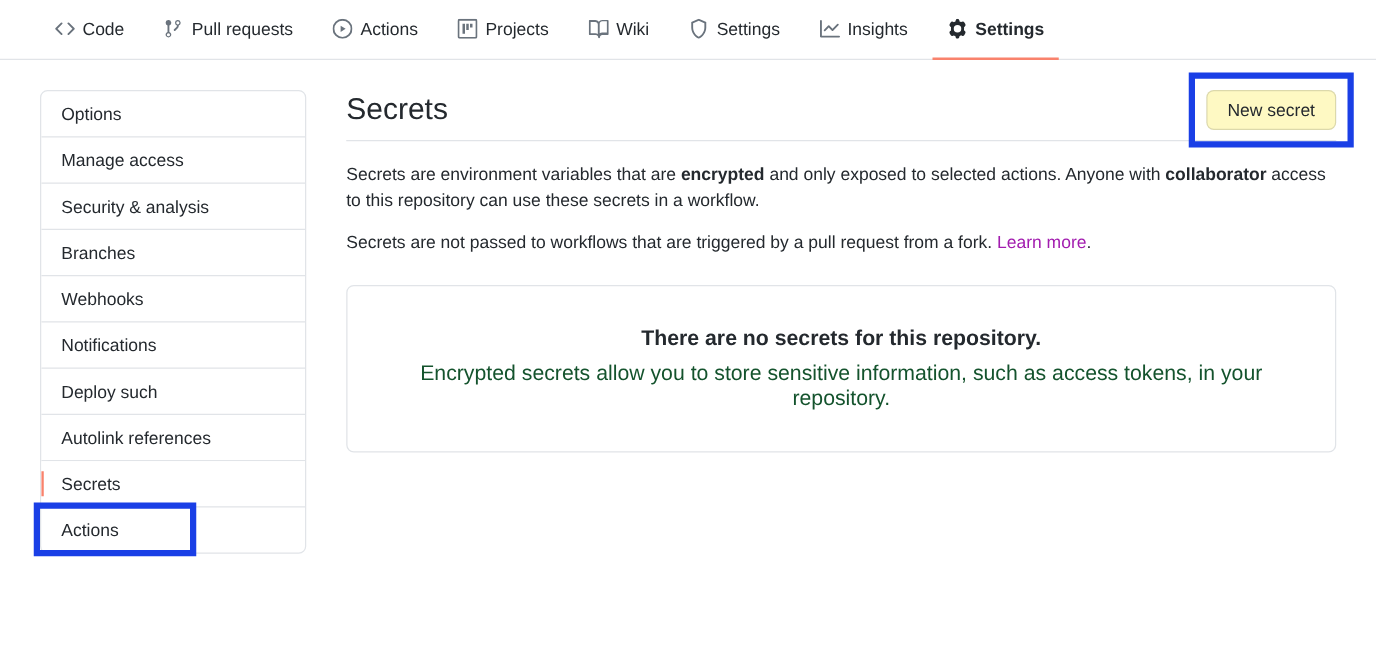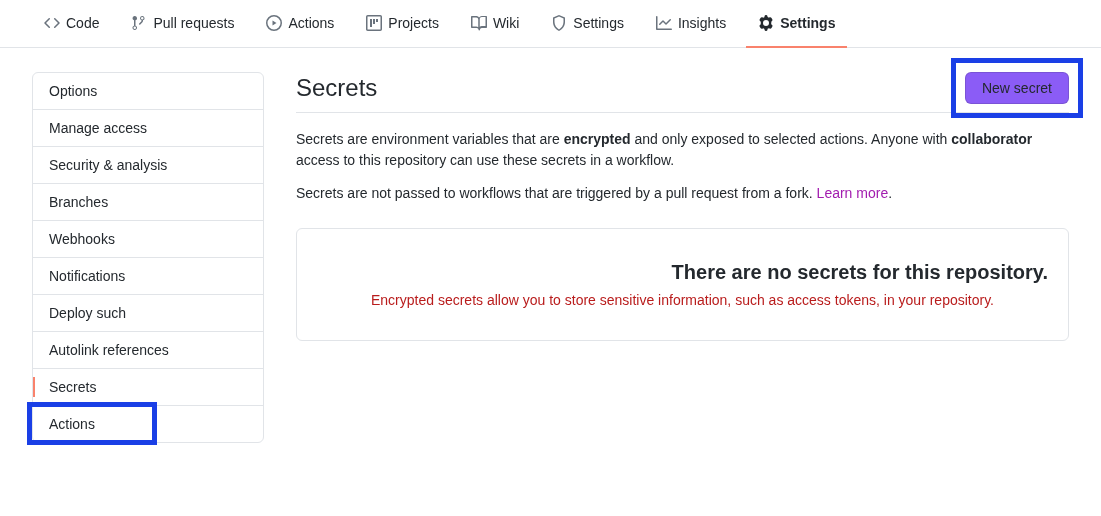--- a/index.html
+++ b/index.html
@@ -45,21 +45,21 @@
     line-height: 18px;
     min-width: 20px;
     text-align: center;
   }
   .page-body {
     display: flex;
     padding: 24px 32px;
     gap: 32px;
   }
   .sidebar {
-    width: 232px;
+    width: 213px;
     flex-shrink: 0;
   }
   .menu {
     list-style: none;
     margin: 0;
     padding: 0;
     border: 1px solid #e1e4e8;
     border-radius: 6px;
     overflow: hidden;
   }
@@ -91,41 +91,41 @@
     border-bottom: 1px solid #e1e4e8;
     padding-bottom: 8px;
     margin-bottom: 16px;
   }
   .page-title {
     font-size: 24px;
     font-weight: 400;
     margin: 0;
   }
   .btn {
-    background: #8b5cf6;
+    background: #fef9c3;
     border: 1px solid rgba(27,31,35,.15);
     border-radius: 6px;
     padding: 5px 16px;
     font-size: 14px;
     font-weight: 500;
     color: #24292e;
     cursor: pointer;
     line-height: 20px;
   }
   .intro p { margin: 0 0 12px; line-height: 1.5; color: #24292e; }
   .intro a { color: #a21caf; text-decoration: none; }
   .blankslate {
     border: 1px solid #e1e4e8;
     border-radius: 6px;
     text-align: center;
     padding: 32px 20px;
     margin-top: 24px;
   }
-  .blankslate h3 { margin: 0 0 8px; font-size: 20px; font-weight: 600; text-align: right; }
-  .blankslate p { margin: 0; color: #b91c1c; font-size: 14px; }
+  .blankslate h3 { margin: 0 0 8px; font-size: 17px; font-weight: 600; }
+  .blankslate p { margin: 0; color: #14532d; font-size: 17px; }
   strong { font-weight: 600; }
   
   .hl-secrets {
     position: absolute;
     border: 5px solid #1a3fe6;
     pointer-events: none;
   }
   .hl-wrap { position: relative; }
 </style>
 </head>

